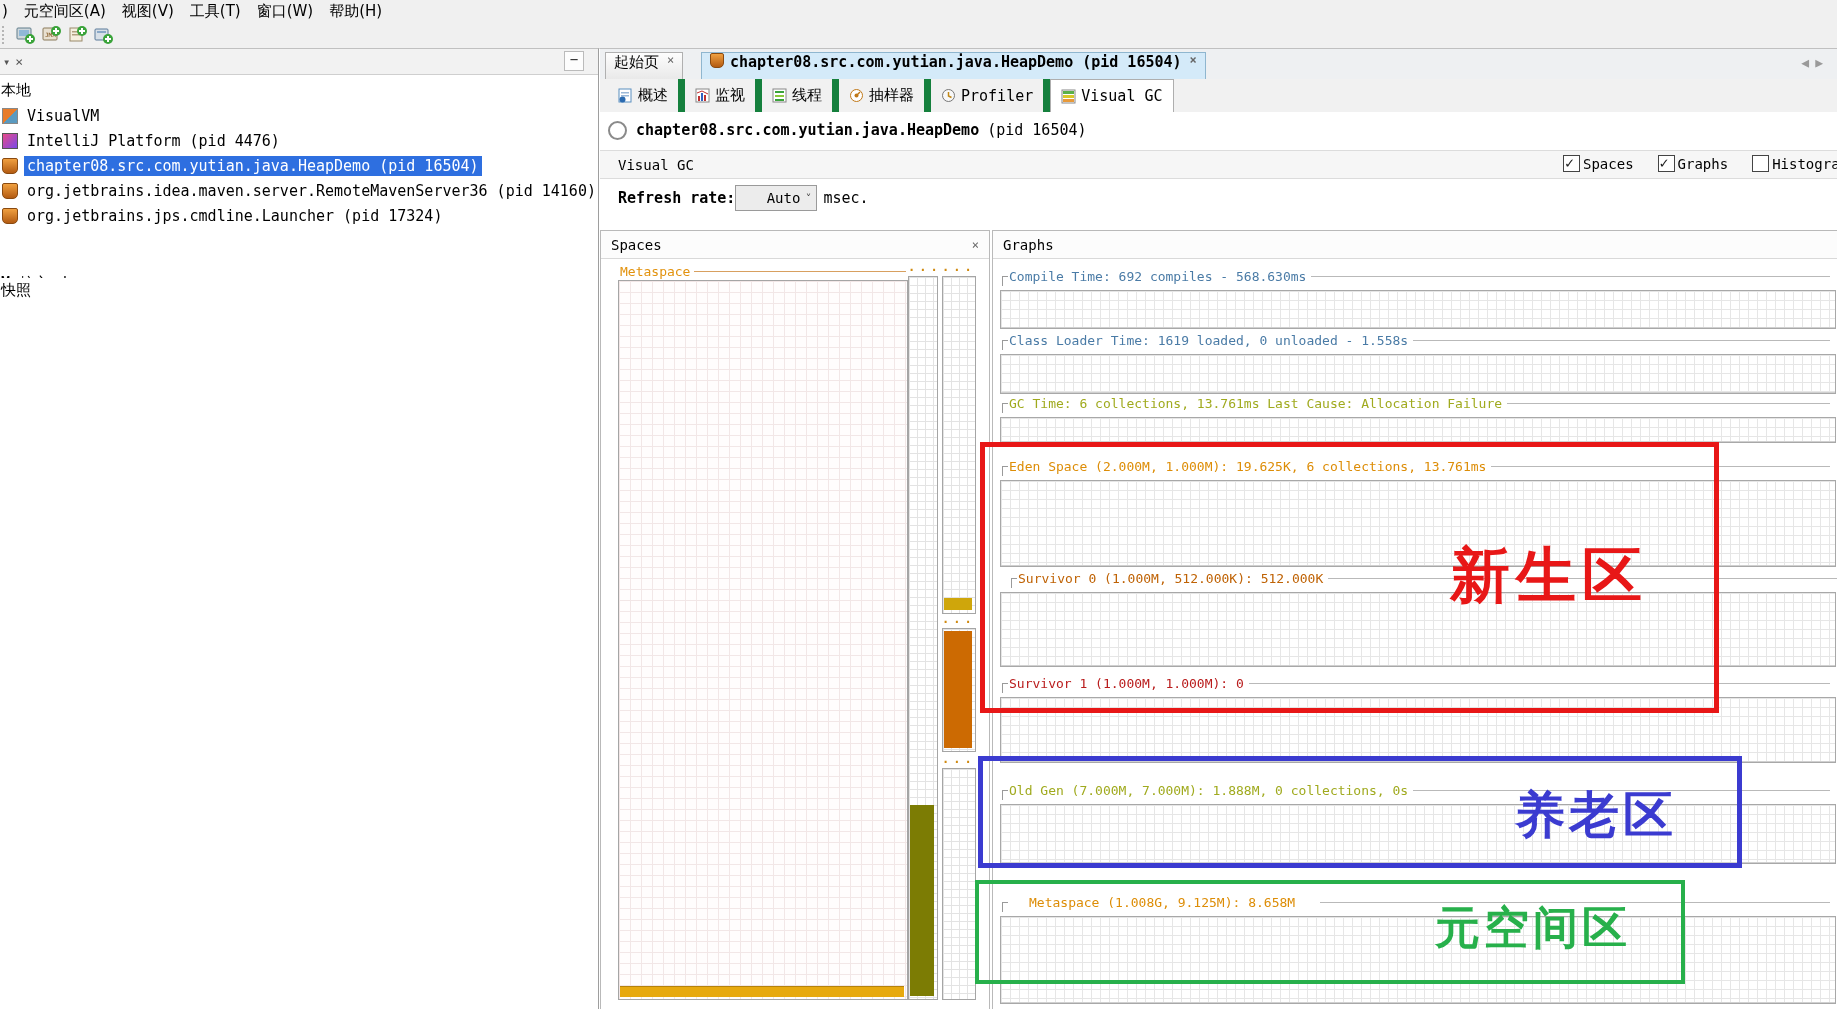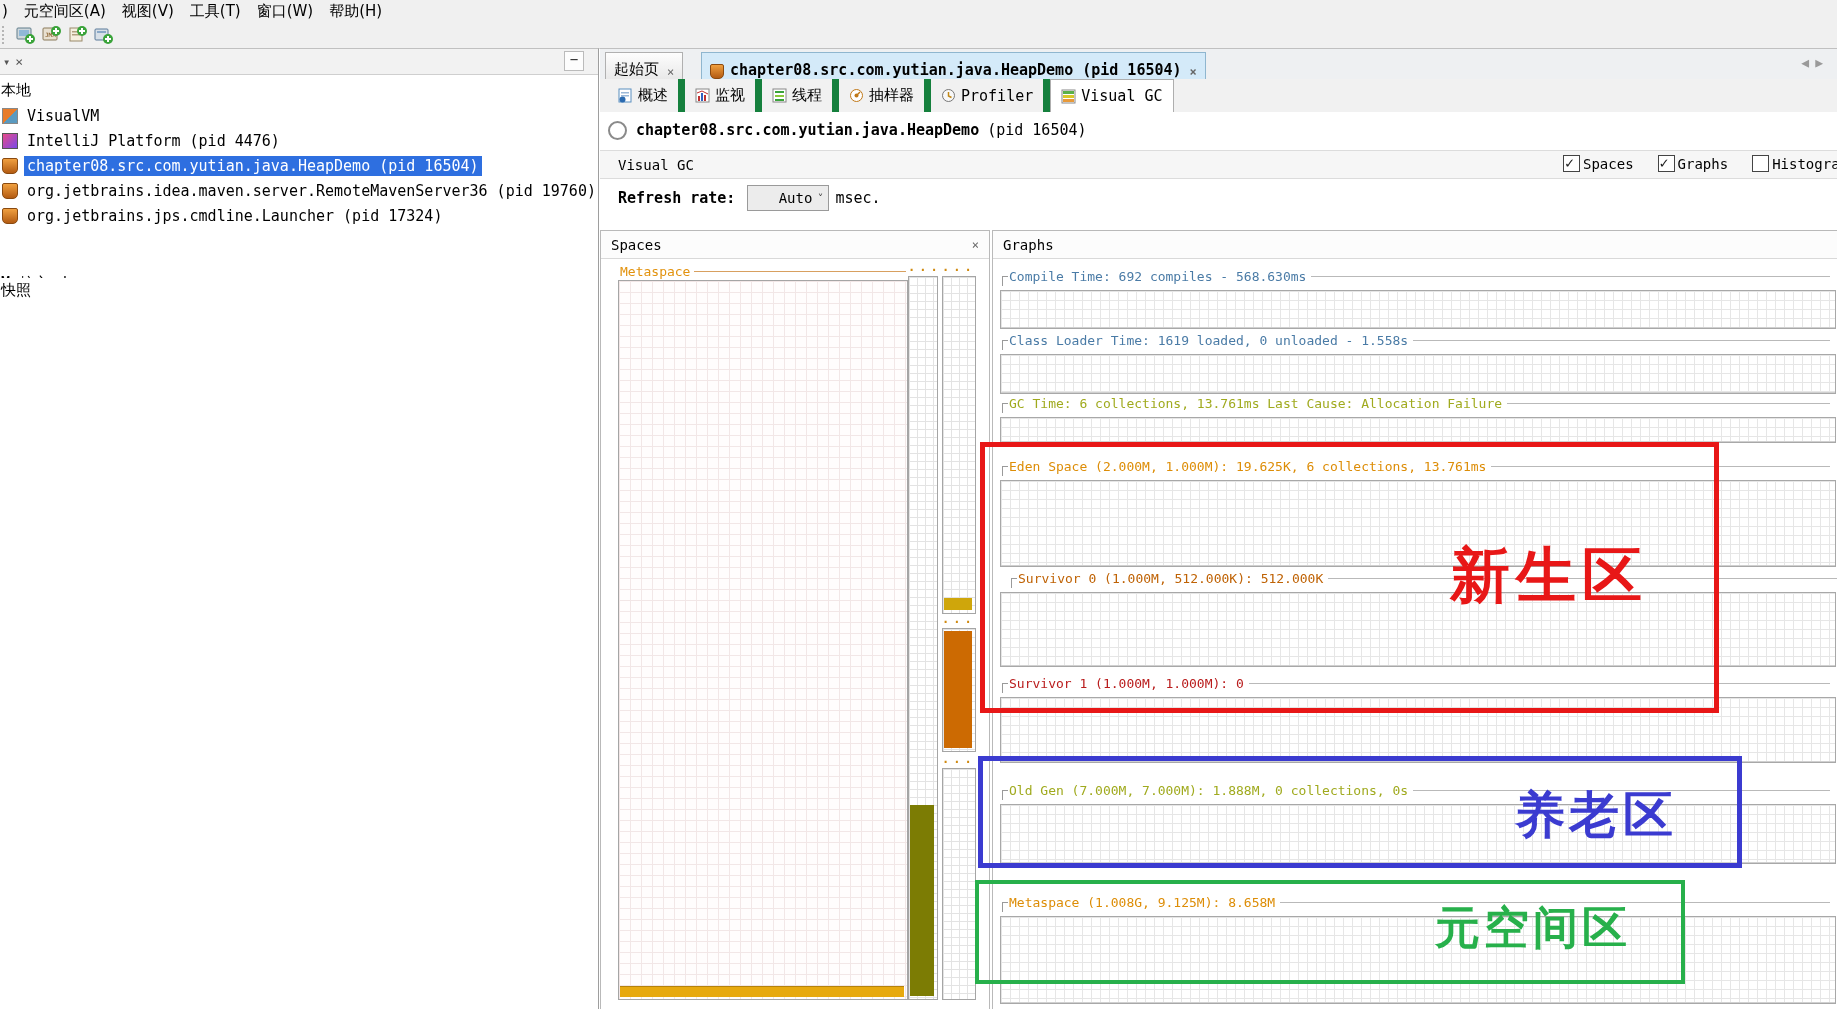--- a/index.html
+++ b/index.html
@@ -22,42 +22,42 @@
           text-align:center;line-height:15px;font-size:14px;color:#333;}
   .trow{left:0;height:25px;display:flex;align-items:center;font-size:15px;white-space:nowrap;cursor:default;width:598px;overflow:hidden;}
   .trow .lbl{padding:1px 3px;}
   .trow .lbl.sel{background:#2e6fe0;color:#fff;}
   .ticon{width:14px;height:14px;margin:0 6px 0 2px;flex:0 0 auto;}
   .i-cup{background:linear-gradient(#f0a040,#b35b12);border-radius:2px 2px 5px 5px;border:1px solid #8a4a10;}
   .i-vvm{background:linear-gradient(135deg,#e87c2a 50%,#5a9ac0 50%);border:1px solid #888;}
   .i-idea{background:linear-gradient(135deg,#e84a8a,#7a4ae8);border:1px solid #555;}
   
   .tabrow{left:600px;top:48px;width:1237px;height:30px;background:#eef0f2;border-bottom:1px solid #aeb4ba;border-top:1px solid #c0c0c0;}
-  .tab{position:absolute;top:3px;height:26px;display:flex;align-items:flex-end;font-size:15px;
+  .tab{position:absolute;top:3px;height:26px;display:flex;align-items:flex-start;font-size:15px;
        border:1px solid #b0b0b0;border-bottom:none;background:linear-gradient(#fdfdfd,#e9e9e9);padding:0 8px;white-space:nowrap;}
   .tab.seltab{background:#d4eaf9;border-color:#8fb6cf;font-weight:bold;}
   .tclose{margin-left:8px;font-size:12px;color:#666;}
   .navarrows{position:absolute;right:8px;top:6px;color:#9a9a9a;font-size:13px;letter-spacing:6px;}
   .subtabs{left:600px;top:79px;width:1237px;height:33px;background:#f1f1f1;display:flex;align-items:stretch;
            font-size:15px;}
   .stab{display:flex;align-items:center;padding:0 10px;border-right:7px solid #15803d;white-space:nowrap;}
   .stab .sic{width:15px;height:15px;margin-right:5px;}
   .stab.selstab{background:#fff;border:1px solid #aeaeae;border-bottom:none;border-right:1px solid #aeaeae;}
   
   .apphead{left:608px;top:117px;height:26px;display:flex;align-items:center;font-size:15px;}
   .ring{width:15px;height:15px;border:2px solid #8a8a8a;border-radius:50%;margin-right:9px;}
   .vgcbar{left:600px;top:150px;width:1237px;height:27px;background:#f6f6f6;border-top:1px solid #dcdcdc;border-bottom:1px solid #dcdcdc;
           display:flex;align-items:center;font-size:14px;}
   .cbgroup{position:absolute;left:963px;top:4px;display:flex;white-space:nowrap;}
   .cbitem{display:flex;align-items:center;margin-right:24px;}
   .cbx{width:15px;height:15px;border:1px solid #444;background:#fff;display:inline-block;position:relative;margin-right:3px;}
   .cbx.on::after{content:"✓";position:absolute;left:1px;top:-2px;font-size:15px;font-weight:bold;color:#222;}
   .refreshrow{left:618px;top:185px;height:26px;display:flex;align-items:center;font-size:15px;}
   .refresh-label{font-weight:bold;}
-  .dropdown{margin-left:12px;width:80px;height:24px;background:#ececec;border:1px solid #9a9a9a;display:flex;align-items:center;justify-content:flex-end;font-size:14px;}
+  .dropdown{width:80px;height:24px;background:#ececec;border:1px solid #9a9a9a;display:flex;align-items:center;justify-content:flex-end;font-size:14px;}
   .dropdown .chev{width:16px;text-align:center;color:#444;font-size:11px;}
   .msec{margin-left:6px;}
   
   .panel{background:#fff;border:1px solid #b9b9b9;}
   .phead{height:27px;border-bottom:1px solid #d9d9d9;background:#fcfcfc;display:flex;align-items:center;font-size:14px;padding:0 10px;}
   .pclose{margin-left:auto;color:#666;font-size:12px;}
   
   .gridbig{background-color:#fffdfd;background-image:linear-gradient(to right,#f2e7e7 1px,transparent 1px),linear-gradient(to bottom,#f2e7e7 1px,transparent 1px);background-size:11px 11px;border:1px solid #a5a5a5;}
   .gridcol{background-color:#fff;background-image:linear-gradient(to right,#e3e3e3 1px,transparent 1px),linear-gradient(to bottom,#e3e3e3 1px,transparent 1px);background-size:8px 8px;border:1px solid #a5a5a5;}
   .gridstrip{background-color:#fff;background-image:linear-gradient(to right,#e6e6e6 1px,transparent 1px),linear-gradient(to bottom,#e6e6e6 1px,transparent 1px);background-size:9px 9px;border:1px solid #a8a8a8;box-shadow:inset 0 -1px 0 #d0d0d0;}
@@ -143,21 +143,21 @@
   <div class="abs trow" style="top:128px;">
     <span class="ticon i-idea"></span>
     <span class="lbl">IntelliJ Platform (pid 4476)</span>
   </div>
   <div class="abs trow" style="top:153px;">
     <span class="ticon i-cup"></span>
     <span class="lbl sel">chapter08.src.com.yutian.java.HeapDemo (pid 16504)</span>
   </div>
   <div class="abs trow" style="top:178px;">
     <span class="ticon i-cup"></span>
-    <span class="lbl">org.jetbrains.idea.maven.server.RemoteMavenServer36 (pid 19760)</span>
+    <span class="lbl">org.jetbrains.idea.maven.server.RemoteMavenServer36 (pid 14160)</span>
   </div>
   <div class="abs trow" style="top:203px;">
     <span class="ticon i-cup"></span>
     <span class="lbl">org.jetbrains.jps.cmdline.Launcher (pid 17324)</span>
   </div>
   <div class="abs trow" style="top:253px;">
     <span class="lbl" style="padding-left:1px;margin-top:36px;">M 核心 dump</span>
   </div>
   <div class="abs trow" style="top:278px;">
     <span class="lbl" style="padding-left:1px;">快照</span>
@@ -341,21 +341,21 @@
   </div>
   <div class="abs gridstrip" style="left:1000px;top:697px;width:834px;height:64px;"></div>
 
   <div class="abs glabelrow" style="left:1002px;top:782px;width:828px;">
     <span class="corner"></span>
       <span style="color: rgb(160, 170, 30);">Old Gen (7.000M, 7.000M): 1.888M, 0 collections, 0s</span>
       <span class="line"></span>
   </div>
   <div class="abs gridstrip" style="left:1000px;top:804px;width:834px;height:58px;"></div>
 
-  <div class="abs glabelrow" style="left:1002px;top:894px;width:828px;">
+  <div class="abs glabelrow" style="left:1002px;top:894px;width:828px;gap:20px;">
     <span class="corner"></span>
       <span style="color: rgb(221, 141, 7);">Metaspace (1.008G, 9.125M): 8.658M</span>
       <span class="line"></span>
   </div>
   <div class="abs gridstrip" style="left:1000px;top:916px;width:834px;height:86px;"></div>
 
   <div class="abs annot-box" style="left:980px;top:442px;width:739px;height:271px;border:5px solid #e81717;"></div>
   <div class="abs annot-text" style="left:1450px;top:545px;font-size:60px;letter-spacing:6px;color:#e81717;">新生区</div>
 
   <div class="abs annot-box" style="left:978px;top:756px;width:764px;height:112px;border:5px solid #3b3bd0;"></div>

